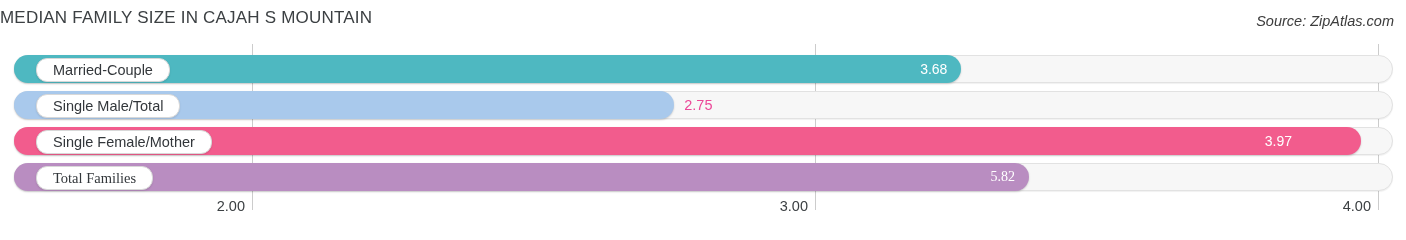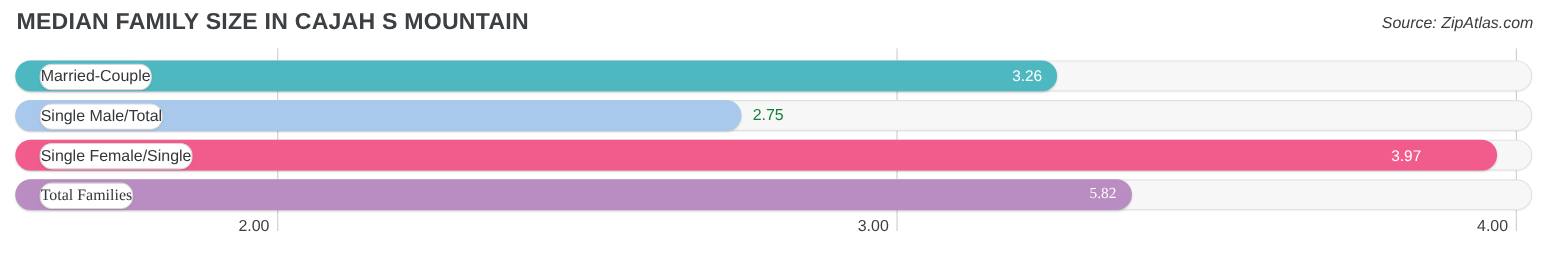--- a/index.html
+++ b/index.html
@@ -7,23 +7,23 @@
     width:1406px;height:233px;
     background:#ffffff;
     font-family:"Liberation Sans","DejaVu Sans",sans-serif;
     overflow:hidden;
     position:relative;
   }
   #chart{position:absolute;inset:0;}
 
   
   .title{
-    position:absolute;left:15px;top:8px;
-    font-size:21px;letter-spacing:.2px;
-    color:#3c4043;font-weight:700;white-space:nowrap;
+    position:absolute;left:0;top:8px;
+    font-size:17px;letter-spacing:.2px;
+    color:#3c4043;font-weight:400;white-space:nowrap;
   }
   .source{
     position:absolute;right:12px;top:13px;
     font-size:14.5px;font-style:italic;color:#3c3c3c;
     white-space:nowrap;
   }
 
   
   .plot{position:absolute;left:0;top:44px;width:1406px;height:152px;}
 
@@ -40,35 +40,35 @@
     box-shadow:0 1px 1px rgba(0,0,0,.06);
   }
   .bar{
     position:absolute;left:0;top:0;height:28px;
     border-radius:14px;
     box-shadow:0 1px 2px rgba(0,0,0,.18);
   }
   .bar-label{
     position:absolute;top:3px;left:22px;height:22px;
     display:flex;align-items:center;
-    padding:0 0;
+    padding:0 16px;
     background:#ffffff;border:1px solid #d8d8d8;
     border-radius:11px;
     font-size:14.5px;color:#33373b;white-space:nowrap;
     box-shadow:0 1px 2px rgba(0,0,0,.10);
   }
   .val-in{
     position:absolute;top:0;height:28px;
     display:flex;align-items:center;
     font-size:14px;color:#ffffff;white-space:nowrap;
   }
   .val-out{
     position:absolute;top:0;height:28px;
     display:flex;align-items:center;
-    font-size:14.5px;color:#15803d;white-space:nowrap;
+    font-size:14.5px;color:#ec4899;white-space:nowrap;
   }
 
   
   .axis{position:absolute;left:0;top:196px;width:1406px;height:37px;}
   .tick-line{position:absolute;top:0;height:14px;width:1px;background:#cccccc;}
   .tick-label{
     position:absolute;top:2px;
     transform:translateX(-100%);
     padding-right:7px;
     font-size:14.5px;color:#3c4043;white-space:nowrap;
@@ -83,32 +83,32 @@
   <div class="source">Source: ZipAtlas.com</div>
 
   <div class="plot" id="plot" style="left: 14px; width: 1379px;">
       <div class="gridline" style="left: 238px;"></div>
       <div class="gridline" style="left: 801px;"></div>
       <div class="gridline" style="left: 1364px;"></div>
       <div class="row" style="left: 0px; top: 11px;">
         <div class="track"></div>
         <div class="bar" style="width: 947.38px; background: rgb(78, 184, 193);"></div>
         <div class="bar-label">Married-Couple</div>
-        <div class="val-in" style="left: 889.38px; width: 44px; justify-content: flex-end;">3.26</div>
+        <div class="val-in" style="left: 889.38px; width: 44px; justify-content: flex-end;">3.68</div>
       </div>
       <div class="row" style="left: 0px; top: 47px;">
         <div class="track"></div>
         <div class="bar" style="width: 660.25px; background: rgb(169, 201, 236);"></div>
         <div class="bar-label">Single Male/Total</div>
         <div class="val-out" style="left: 670.25px;">2.75</div>
       </div>
       <div class="row" style="left: 0px; top: 83px;">
         <div class="track"></div>
         <div class="bar" style="width: 1347.11px; background: rgb(242, 92, 141);"></div>
-        <div class="bar-label">Single Female/Single</div>
+        <div class="bar-label">Single Female/Mother</div>
         <div class="val-in" style="left: 1234px; width: 44px; justify-content: flex-end;">3.97</div>
       </div>
       <div class="row" style="left: 0px; top: 119px; font-family: Liberation Serif, serif;">
         <div class="track"></div>
         <div class="bar" style="width: 1014.94px; background: rgb(185, 141, 193);"></div>
         <div class="bar-label">Total Families</div>
         <div class="val-in" style="left: 956.94px; width: 44px; justify-content: flex-end;">5.82</div>
       </div>
     </div>
 

